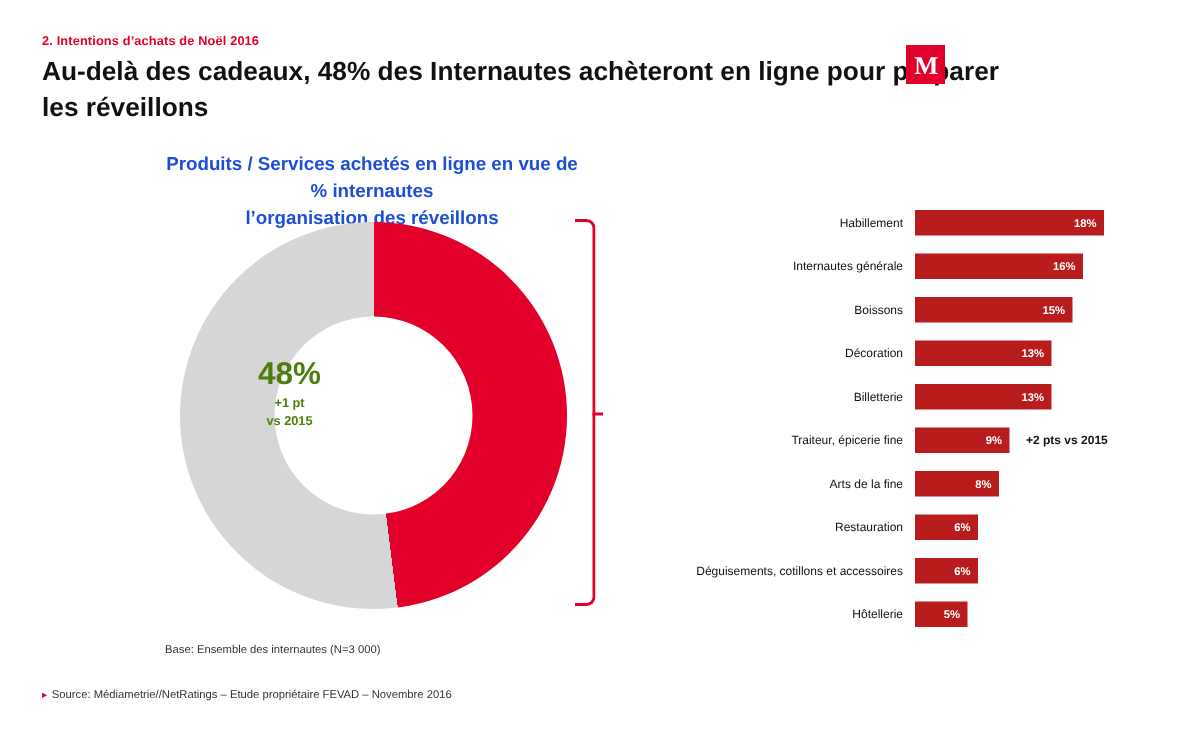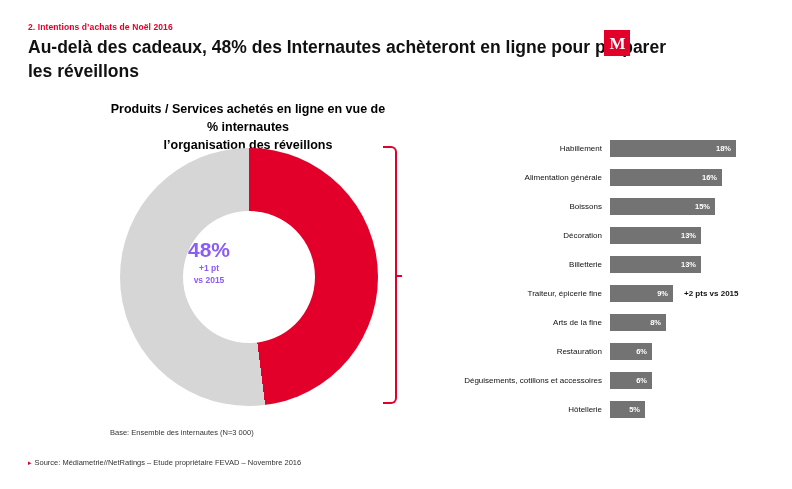--- a/index.html
+++ b/index.html
@@ -60,21 +60,21 @@
   }
   .chart-title {
     position: absolute;
     left: 88px;
     top: 100px;
     width: 320px;
     text-align: center;
     font-size: 12.5px;
     font-weight: bold;
     line-height: 1.45;
-    color: #000000;
+    color: #1d4ed8;
   }
   .chart-title .sub {
     display: block;
   }
 
   
   .donut-wrap {
     position: absolute;
     left: 120px;
     top: 148px;
@@ -92,25 +92,25 @@
     left: 50%;
     top: 50%;
     transform: translate(-50%, -50%);
     width: 132px;
     height: 132px;
     border-radius: 50%;
     background: #ffffff;
   }
   .donut-label {
     position: absolute;
-    left: 168px;
+    left: 152px;
     top: 238px;
     width: 82px;
     text-align: center;
-    color: #8b5cf6;
+    color: #4d7c0f;
     line-height: 1.15;
   }
   .donut-label .big {
     display: block;
     font-size: 21px;
     font-weight: bold;
   }
   .donut-label .small {
     display: block;
     font-size: 8.5px;
@@ -176,21 +176,21 @@
     color: #111111;
     white-space: nowrap;
   }
   .bar-track {
     position: relative;
     height: 17px;
     flex: 1;
   }
   .bar-fill {
     height: 17px;
-    background: #737373;
+    background: #b91c1c;
     display: flex;
     align-items: center;
     justify-content: flex-end;
     box-sizing: border-box;
     padding-right: 5px;
   }
   .bar-value {
     font-size: 7.5px;
     font-weight: bold;
     color: #ffffff;
@@ -247,21 +247,21 @@
     <div class="bar-row">
       <div class="bar-label">Habillement</div>
       <div class="bar-track">
         <div class="bar-fill" style="width:126px">
           <span class="bar-value">18%</span>
         </div>
       </div>
     </div>
 
     <div class="bar-row">
-      <div class="bar-label">Alimentation générale</div>
+      <div class="bar-label">Internautes générale</div>
       <div class="bar-track">
         <div class="bar-fill" style="width:112px">
           <span class="bar-value">16%</span>
         </div>
       </div>
     </div>
 
     <div class="bar-row">
       <div class="bar-label">Boissons</div>
       <div class="bar-track">

